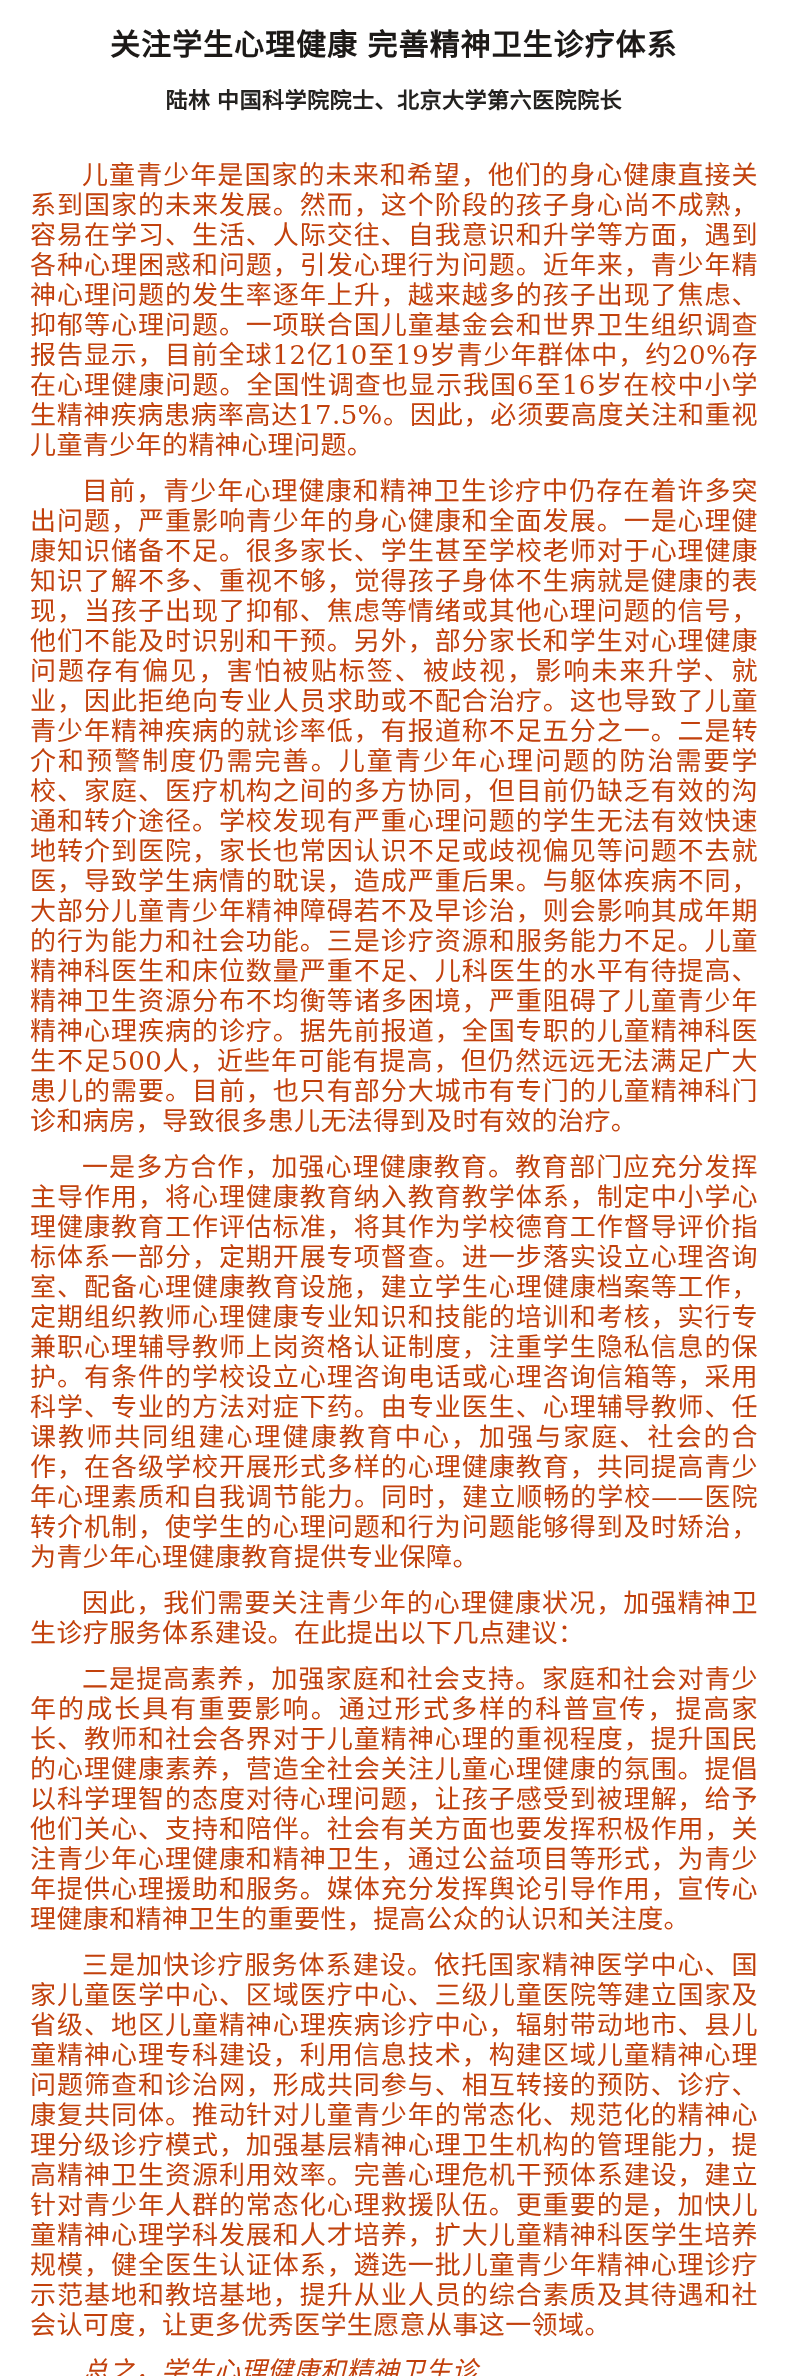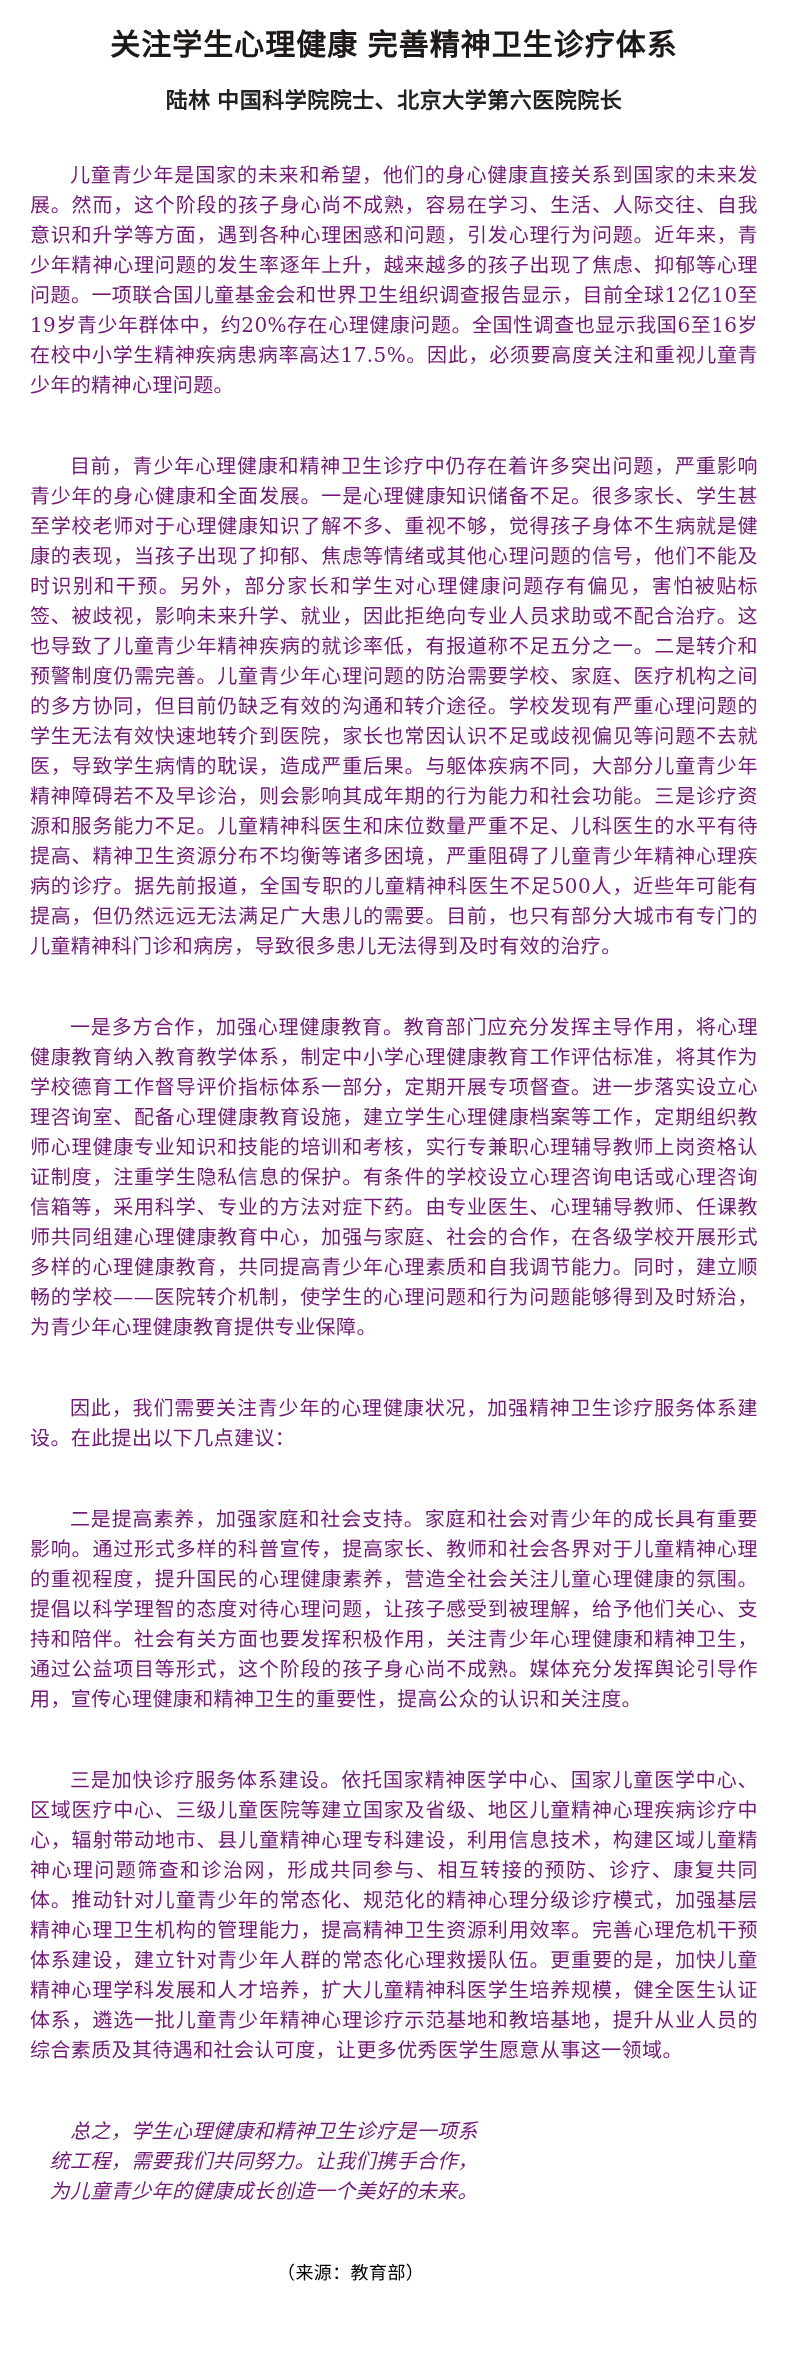--- a/index.html
+++ b/index.html
@@ -31,27 +31,27 @@
     color: #242220;
     text-align: center;
     letter-spacing: 0.5px;
     margin-top: 18px;
   }
   .article {
     margin-top: 46px;
     font-family: "DejaVu Serif", serif;
   }
   .article p {
-    font-size: 20px;
+    font-size: 26px;
     line-height: 30px;
     letter-spacing: 0.4px;
-    color: #701a75;
+    color: #c2410c;
     text-align: justify;
     text-indent: 2em;
-    margin: 51px 0;
+    margin: 16px 0;
   }
   .article p:first-child {
     margin-top: 0;
   }
   .article p.narrow {
     max-width: 448px;
     text-align: right;
     font-style: italic;
   }
   .doc-source {
@@ -69,19 +69,19 @@
 <div class="page">
   <h1 class="doc-title">关注学生心理健康 完善精神卫生诊疗体系</h1>
 
   <div class="doc-byline">陆林 中国科学院院士、北京大学第六医院院长</div>
 
   <div class="article">
     <p>儿童青少年是国家的未来和希望，他们的身心健康直接关系到国家的未来发展。然而，这个阶段的孩子身心尚不成熟，容易在学习、生活、人际交往、自我意识和升学等方面，遇到各种心理困惑和问题，引发心理行为问题。近年来，青少年精神心理问题的发生率逐年上升，越来越多的孩子出现了焦虑、抑郁等心理问题。一项联合国儿童基金会和世界卫生组织调查报告显示，目前全球12亿10至19岁青少年群体中，约20%存在心理健康问题。全国性调查也显示我国6至16岁在校中小学生精神疾病患病率高达17.5%。因此，必须要高度关注和重视儿童青少年的精神心理问题。</p>
     <p>目前，青少年心理健康和精神卫生诊疗中仍存在着许多突出问题，严重影响青少年的身心健康和全面发展。一是心理健康知识储备不足。很多家长、学生甚至学校老师对于心理健康知识了解不多、重视不够，觉得孩子身体不生病就是健康的表现，当孩子出现了抑郁、焦虑等情绪或其他心理问题的信号，他们不能及时识别和干预。另外，部分家长和学生对心理健康问题存有偏见，害怕被贴标签、被歧视，影响未来升学、就业，因此拒绝向专业人员求助或不配合治疗。这也导致了儿童青少年精神疾病的就诊率低，有报道称不足五分之一。二是转介和预警制度仍需完善。儿童青少年心理问题的防治需要学校、家庭、医疗机构之间的多方协同，但目前仍缺乏有效的沟通和转介途径。学校发现有严重心理问题的学生无法有效快速地转介到医院，家长也常因认识不足或歧视偏见等问题不去就医，导致学生病情的耽误，造成严重后果。与躯体疾病不同，大部分儿童青少年精神障碍若不及早诊治，则会影响其成年期的行为能力和社会功能。三是诊疗资源和服务能力不足。儿童精神科医生和床位数量严重不足、儿科医生的水平有待提高、精神卫生资源分布不均衡等诸多困境，严重阻碍了儿童青少年精神心理疾病的诊疗。据先前报道，全国专职的儿童精神科医生不足500人，近些年可能有提高，但仍然远远无法满足广大患儿的需要。目前，也只有部分大城市有专门的儿童精神科门诊和病房，导致很多患儿无法得到及时有效的治疗。</p>
     <p>一是多方合作，加强心理健康教育。教育部门应充分发挥主导作用，将心理健康教育纳入教育教学体系，制定中小学心理健康教育工作评估标准，将其作为学校德育工作督导评价指标体系一部分，定期开展专项督查。进一步落实设立心理咨询室、配备心理健康教育设施，建立学生心理健康档案等工作，定期组织教师心理健康专业知识和技能的培训和考核，实行专兼职心理辅导教师上岗资格认证制度，注重学生隐私信息的保护。有条件的学校设立心理咨询电话或心理咨询信箱等，采用科学、专业的方法对症下药。由专业医生、心理辅导教师、任课教师共同组建心理健康教育中心，加强与家庭、社会的合作，在各级学校开展形式多样的心理健康教育，共同提高青少年心理素质和自我调节能力。同时，建立顺畅的学校——医院转介机制，使学生的心理问题和行为问题能够得到及时矫治，为青少年心理健康教育提供专业保障。</p>
     <p>因此，我们需要关注青少年的心理健康状况，加强精神卫生诊疗服务体系建设。在此提出以下几点建议：</p>
-    <p>二是提高素养，加强家庭和社会支持。家庭和社会对青少年的成长具有重要影响。通过形式多样的科普宣传，提高家长、教师和社会各界对于儿童精神心理的重视程度，提升国民的心理健康素养，营造全社会关注儿童心理健康的氛围。提倡以科学理智的态度对待心理问题，让孩子感受到被理解，给予他们关心、支持和陪伴。社会有关方面也要发挥积极作用，关注青少年心理健康和精神卫生，通过公益项目等形式，这个阶段的孩子身心尚不成熟。媒体充分发挥舆论引导作用，宣传心理健康和精神卫生的重要性，提高公众的认识和关注度。</p>
+    <p>二是提高素养，加强家庭和社会支持。家庭和社会对青少年的成长具有重要影响。通过形式多样的科普宣传，提高家长、教师和社会各界对于儿童精神心理的重视程度，提升国民的心理健康素养，营造全社会关注儿童心理健康的氛围。提倡以科学理智的态度对待心理问题，让孩子感受到被理解，给予他们关心、支持和陪伴。社会有关方面也要发挥积极作用，关注青少年心理健康和精神卫生，通过公益项目等形式，为青少年提供心理援助和服务。媒体充分发挥舆论引导作用，宣传心理健康和精神卫生的重要性，提高公众的认识和关注度。</p>
     <p>三是加快诊疗服务体系建设。依托国家精神医学中心、国家儿童医学中心、区域医疗中心、三级儿童医院等建立国家及省级、地区儿童精神心理疾病诊疗中心，辐射带动地市、县儿童精神心理专科建设，利用信息技术，构建区域儿童精神心理问题筛查和诊治网，形成共同参与、相互转接的预防、诊疗、康复共同体。推动针对儿童青少年的常态化、规范化的精神心理分级诊疗模式，加强基层精神心理卫生机构的管理能力，提高精神卫生资源利用效率。完善心理危机干预体系建设，建立针对青少年人群的常态化心理救援队伍。更重要的是，加快儿童精神心理学科发展和人才培养，扩大儿童精神科医学生培养规模，健全医生认证体系，遴选一批儿童青少年精神心理诊疗示范基地和教培基地，提升从业人员的综合素质及其待遇和社会认可度，让更多优秀医学生愿意从事这一领域。</p>
     <p class="narrow">总之，学生心理健康和精神卫生诊疗是一项系统工程，需要我们共同努力。让我们携手合作，为儿童青少年的健康成长创造一个美好的未来。</p>
   </div>
 
   <p class="doc-source">（来源：教育部）</p>
 </div>
 
 </body></html>

